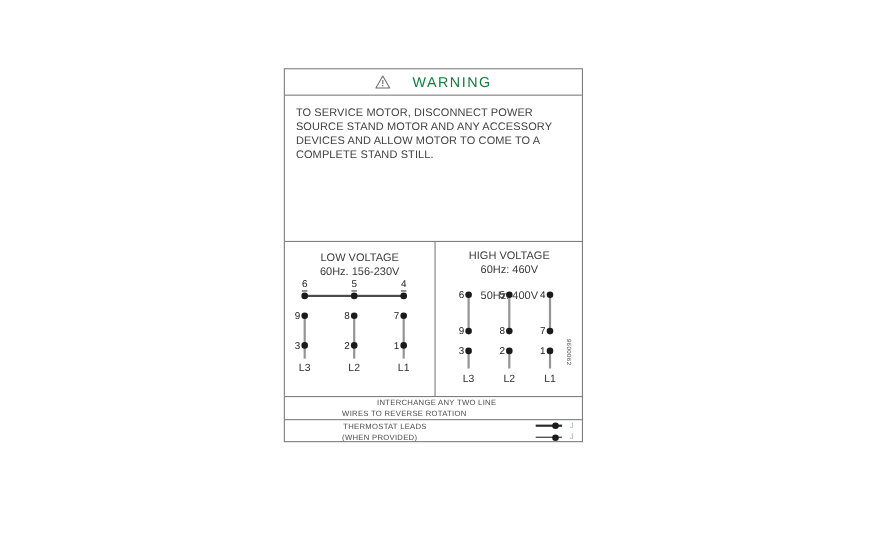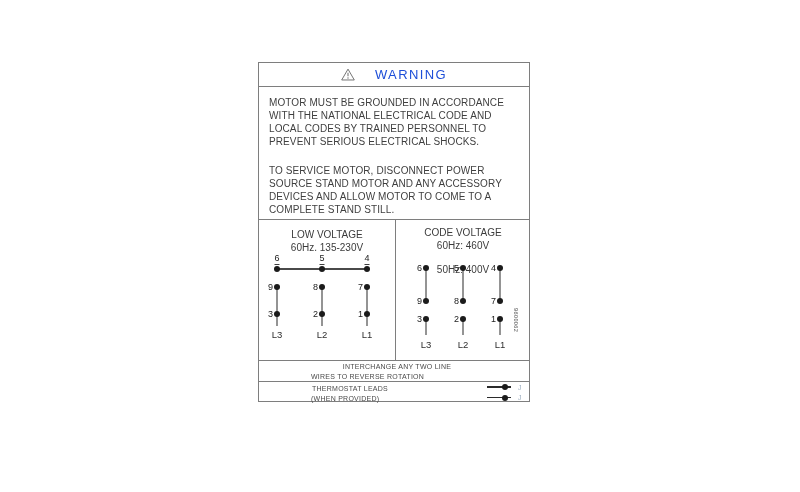--- a/index.html
+++ b/index.html
@@ -5,21 +5,21 @@
   html,body{margin:0;padding:0;background:#ffffff;}
   .canvas{position:relative;width:800px;height:492px;background:#ffffff;overflow:hidden;
           font-family:"Liberation Sans",sans-serif;color:#3f3f3f;}
   .label{position:absolute;left:258px;top:62px;width:272px;height:340px;
          border:1px solid #7e7e7e;background:#ffffff;box-sizing:border-box;}
   .sec{position:absolute;left:0;right:0;box-sizing:border-box;}
 
   
   .hdr{top:0;height:24px;border-bottom:1px solid #7e7e7e;display:flex;align-items:center;
        justify-content:center;gap:20px;}
-  .hdr .title{font-size:13px;letter-spacing:1.4px;color:#1d4ed8;}
+  .hdr .title{font-size:13px;letter-spacing:1.4px;color:#15803d;}
   .warn-icon{width:14px;height:13px;display:block;}
 
   
   .body{top:25px;height:131px;padding:8px 6px 0 10px;font-size:10px;line-height:13px;
         letter-spacing:0.1px;}
   .body p{margin:0 0 16px 0;white-space:pre-line;}
 
   
   .volt{top:156px;height:141px;border-top:1px solid #7e7e7e;}
   .vdivider{position:absolute;left:136px;top:0;bottom:0;width:1px;background:#7e7e7e;}
@@ -60,36 +60,32 @@
     <div class="sec hdr">
       <svg class="warn-icon" viewBox="0 0 24 22" fill="none">
         <path d="M12 1.8 L22.8 20.4 L1.2 20.4 Z" stroke="#6a6a6a" stroke-width="1.6" fill="none" stroke-linejoin="round"></path>
         <line x1="12" y1="8" x2="12" y2="14" stroke="#6a6a6a" stroke-width="1.7"></line>
         <circle cx="12" cy="17" r="1.1" fill="#6a6a6a"></circle>
       </svg>
       <span class="title">WARNING</span>
     </div>
 
     <div class="sec body">
-      <p>MOTOR MUST BE GROUNDED IN ACCORDANCE
-WITH THE NATIONAL ELECTRICAL CODE AND
-LOCAL CODES BY TRAINED PERSONNEL TO
-PREVENT SERIOUS ELECTRICAL SHOCKS.</p>
       <p>TO SERVICE MOTOR, DISCONNECT POWER
 SOURCE STAND MOTOR AND ANY ACCESSORY
 DEVICES AND ALLOW MOTOR TO COME TO A
 COMPLETE STAND STILL.</p>
     </div>
 
     <div class="sec volt">
       <div class="vdivider"></div>
 
       <div class="vpanel low" id="low-panel">
         <div class="vtitle" style="top:9px">LOW VOLTAGE</div>
-        <div class="vsub" style="top:22px">60Hz. 135-230V</div>
+        <div class="vsub" style="top:22px">60Hz. 156-230V</div>
       <div class="wire bus" style="left: 18px; top: 48.25px; width: 90px; height: 1.5px;"></div>
           <div class="wire" style="left: 17.25px; top: 67px; width: 1.5px; height: 27px;"></div>
           <div class="wire" style="left: 17.25px; top: 94px; width: 1.5px; height: 12px;"></div>
           <div class="dot" style="left: 15px; top: 46px;"></div>
           <div class="dot" style="left: 15px; top: 64px;"></div>
           <div class="dot" style="left: 15px; top: 91px;"></div>
           <div class="pin-num underlined" style="left: 18px; top: 34px; transform: translateX(-50%);">6</div>
           <div class="pin-num" style="left: 1px; top: 62.5px; width: 13px; text-align: right;">9</div>
           <div class="pin-num" style="left: 1px; top: 89.5px; width: 13px; text-align: right;">3</div>
           <div class="line-label" style="left: 7px; top: 110px; width: 22px; text-align: center;">L3</div>
@@ -107,21 +103,21 @@
           <div class="dot" style="left: 105px; top: 46px;"></div>
           <div class="dot" style="left: 105px; top: 64px;"></div>
           <div class="dot" style="left: 105px; top: 91px;"></div>
           <div class="pin-num underlined" style="left: 108px; top: 34px; transform: translateX(-50%);">4</div>
           <div class="pin-num" style="left: 91px; top: 62.5px; width: 13px; text-align: right;">7</div>
           <div class="pin-num" style="left: 91px; top: 89.5px; width: 13px; text-align: right;">1</div>
           <div class="line-label" style="left: 97px; top: 110px; width: 22px; text-align: center;">L1</div>
         </div>
 
       <div class="vpanel high" id="high-panel">
-        <div class="vtitle" style="top:7px">CODE VOLTAGE</div>
+        <div class="vtitle" style="top:7px">HIGH VOLTAGE</div>
         <div class="vsub" style="top:20px">60Hz: 460V</div>
         <div class="vsub" style="top:44px">50Hz: 400V</div>
       <div class="wire" style="left: 30.25px; top: 48px; width: 1.5px; height: 33px;"></div>
           <div class="wire" style="left: 30.25px; top: 99px; width: 1.5px; height: 16px;"></div>
           <div class="dot" style="left: 28px; top: 45px;"></div>
           <div class="dot" style="left: 28px; top: 78px;"></div>
           <div class="dot" style="left: 28px; top: 96px;"></div>
           <div class="pin-num" style="left: 14px; top: 43.5px; width: 13px; text-align: right;">6</div>
           <div class="pin-num" style="left: 14px; top: 76.5px; width: 13px; text-align: right;">9</div>
           <div class="pin-num" style="left: 14px; top: 94.5px; width: 13px; text-align: right;">3</div>

